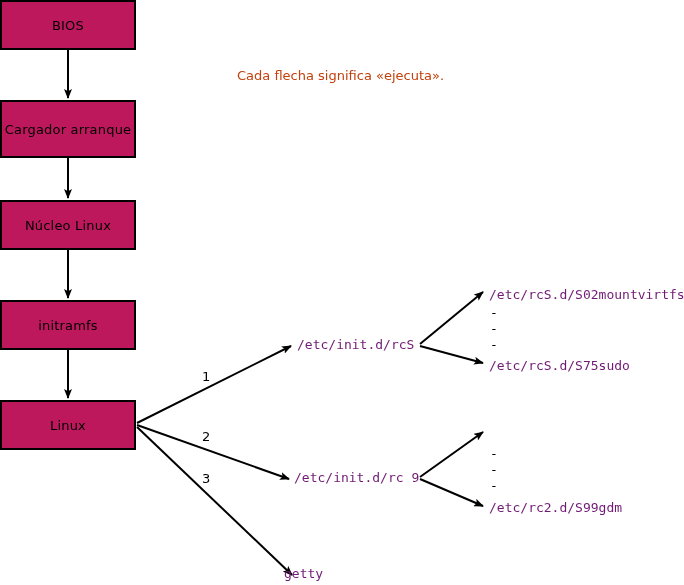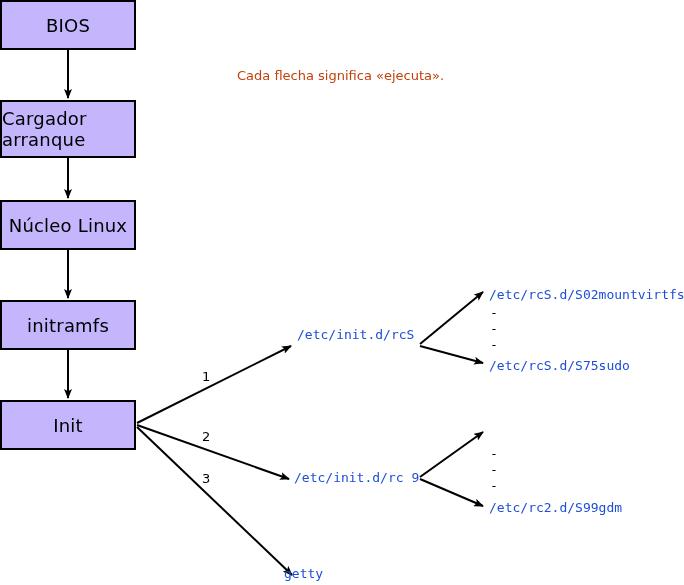--- a/index.html
+++ b/index.html
@@ -26,34 +26,34 @@
     left: 0;
     top: 0;
     width: 684px;
     height: 585px;
     display: block;
   }
   .node-box {
     position: absolute;
     box-sizing: border-box;
     border: 2px solid #000000;
-    background: #c4b5fd;
+    background: #be185d;
     display: flex;
     align-items: center;
     justify-content: center;
     font-family: "DejaVu Sans", sans-serif;
-    font-size: 18px;
+    font-size: 13px;
     color: #000000;
     letter-spacing: 0.2px;
   }
   .mono-label {
     position: absolute;
     font-family: "DejaVu Sans Mono", monospace;
     font-size: 13px;
-    color: #1d4ed8;
+    color: #701a75;
     white-space: pre;
     line-height: 14px;
   }
   .dash-mark {
     position: absolute;
     font-family: "DejaVu Sans Mono", monospace;
     font-size: 13px;
     color: #000000;
     white-space: pre;
     line-height: 14px;
@@ -128,30 +128,30 @@
   <div class="node-box" style="left:0px; top:100px; width:136px; height:58px;">
     <span>Cargador arranque</span>
   </div>
   <div class="node-box" style="left:0px; top:300px; width:136px; height:50px;">
     <span>initramfs</span>
   </div>
   <div class="node-box" style="left:0px; top:200px; width:136px; height:50px;">
     <span>Núcleo Linux</span>
   </div>
   <div class="node-box" style="left:0px; top:400px; width:136px; height:50px;">
-    <span>Init</span>
+    <span>Linux</span>
   </div>
 
   <div class="caption-text" style="left:237px; top:68px;">Cada flecha significa «ejecuta».</div>
 
   <div class="branch-num" style="left:202px; top:369px;">1</div>
   <div class="branch-num" style="left:202px; top:429px;">2</div>
   <div class="branch-num" style="left:202px; top:471px;">3</div>
 
-  <div class="mono-label" style="left:297px; top:328px;">/etc/init.d/rcS</div>
+  <div class="mono-label" style="left:297px; top:338px;">/etc/init.d/rcS</div>
   <div class="mono-label" style="left:294px; top:471px;">/etc/init.d/rc 9</div>
   <div class="mono-label" style="left:284px; top:567px;">getty</div>
 
   <div class="mono-label" style="left:489px; top:288px;">/etc/rcS.d/S02mountvirtfs</div>
   <div class="mono-label" style="left:489px; top:359px;">/etc/rcS.d/S75sudo</div>
 
   <div class="mono-label" style="left:489px; top:501px;">/etc/rc2.d/S99gdm</div>
 
   <div class="dash-mark" style="left:490px; top:306px;">-</div>
   <div class="dash-mark" style="left:490px; top:322px;">-</div>

